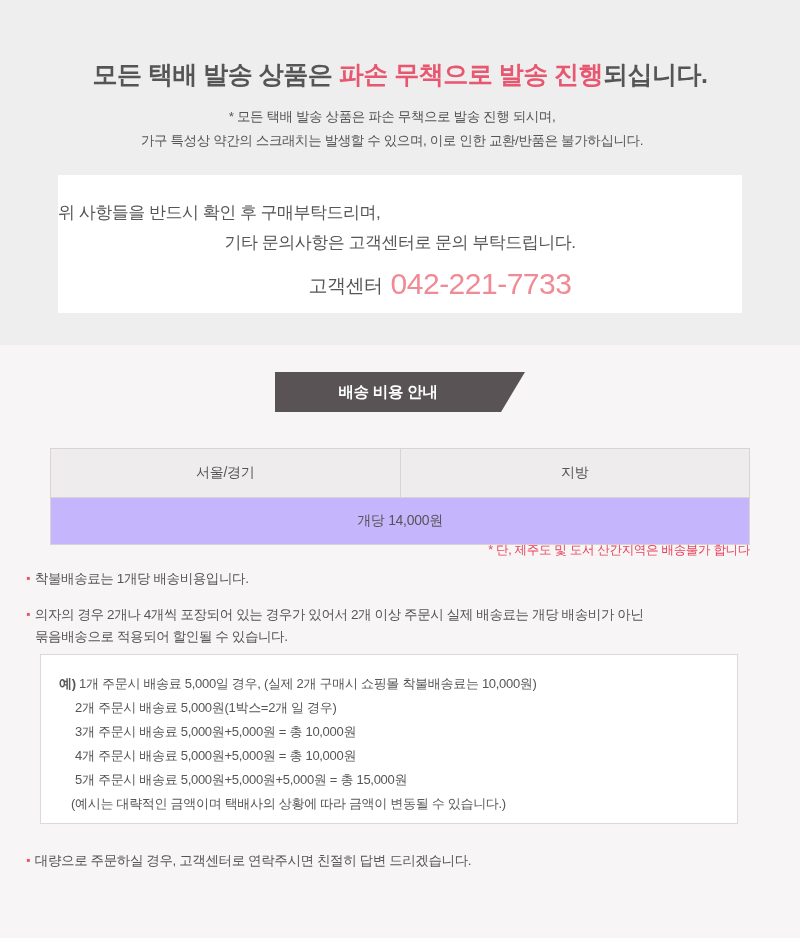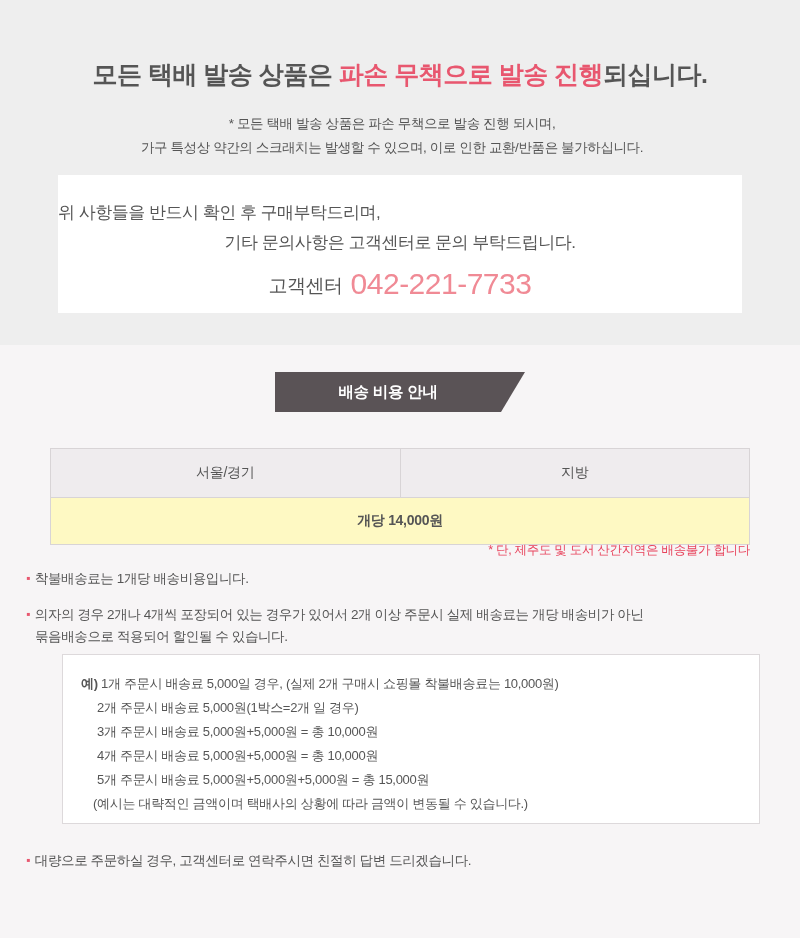--- a/index.html
+++ b/index.html
@@ -43,21 +43,21 @@
     letter-spacing: -0.5px;
     white-space: nowrap;
   }
   .headline .hl-accent {
     color: #e8576f;
   }
 
   .sub-note {
     position: absolute;
     left: 0;
-    top: 112px;
+    top: 105px;
     width: 784px;
     text-align: center;
     font-size: 13.5px;
     line-height: 24px;
     color: #555555;
     letter-spacing: -0.4px;
   }
 
   .white-box {
     position: absolute;
@@ -87,20 +87,21 @@
     color: #555555;
     letter-spacing: -0.5px;
   }
   .wb-cs {
     position: absolute;
     left: 0;
     top: 92px;
     width: 684px;
     text-align: center;
     white-space: nowrap;
+    padding-left: 40px;
   }
   .wb-cs .cs-label {
     font-size: 19px;
     color: #555555;
     letter-spacing: -0.5px;
     vertical-align: 2px;
   }
   .wb-cs .cs-number {
     font-size: 30px;
     color: #f08a95;
@@ -173,22 +174,22 @@
     color: #555555;
     letter-spacing: -0.3px;
   }
   .fee-table th {
     height: 46px;
     background: #efecee;
     font-weight: normal;
   }
   .fee-table td {
     height: 44px;
-    background: #fef9c3;
-    font-weight: bold;
+    background: #c4b5fd;
+    font-weight: normal;
   }
 
   .jeju-note {
     position: absolute;
     right: 50px;
     top: 197px;
     font-size: 12.5px;
     color: #e8435c;
     letter-spacing: -0.3px;
   }
@@ -207,21 +208,21 @@
     font-size: 12px;
     vertical-align: 1px;
   }
   #bullet-1 { top: 222px; }
   #bullet-2 { top: 258px; }
   #bullet-2 .cont { display: block; margin-left: 9px; }
   #bullet-3 { top: 504px; }
 
   .example-box {
     position: absolute;
-    left: 62px;
+    left: 40px;
     top: 309px;
     width: 698px;
     height: 170px;
     border: 1px solid #ddd9db;
     background: #ffffff;
     box-sizing: border-box;
   }
   .example-box .ex-row {
     position: absolute;
     left: 18px;

